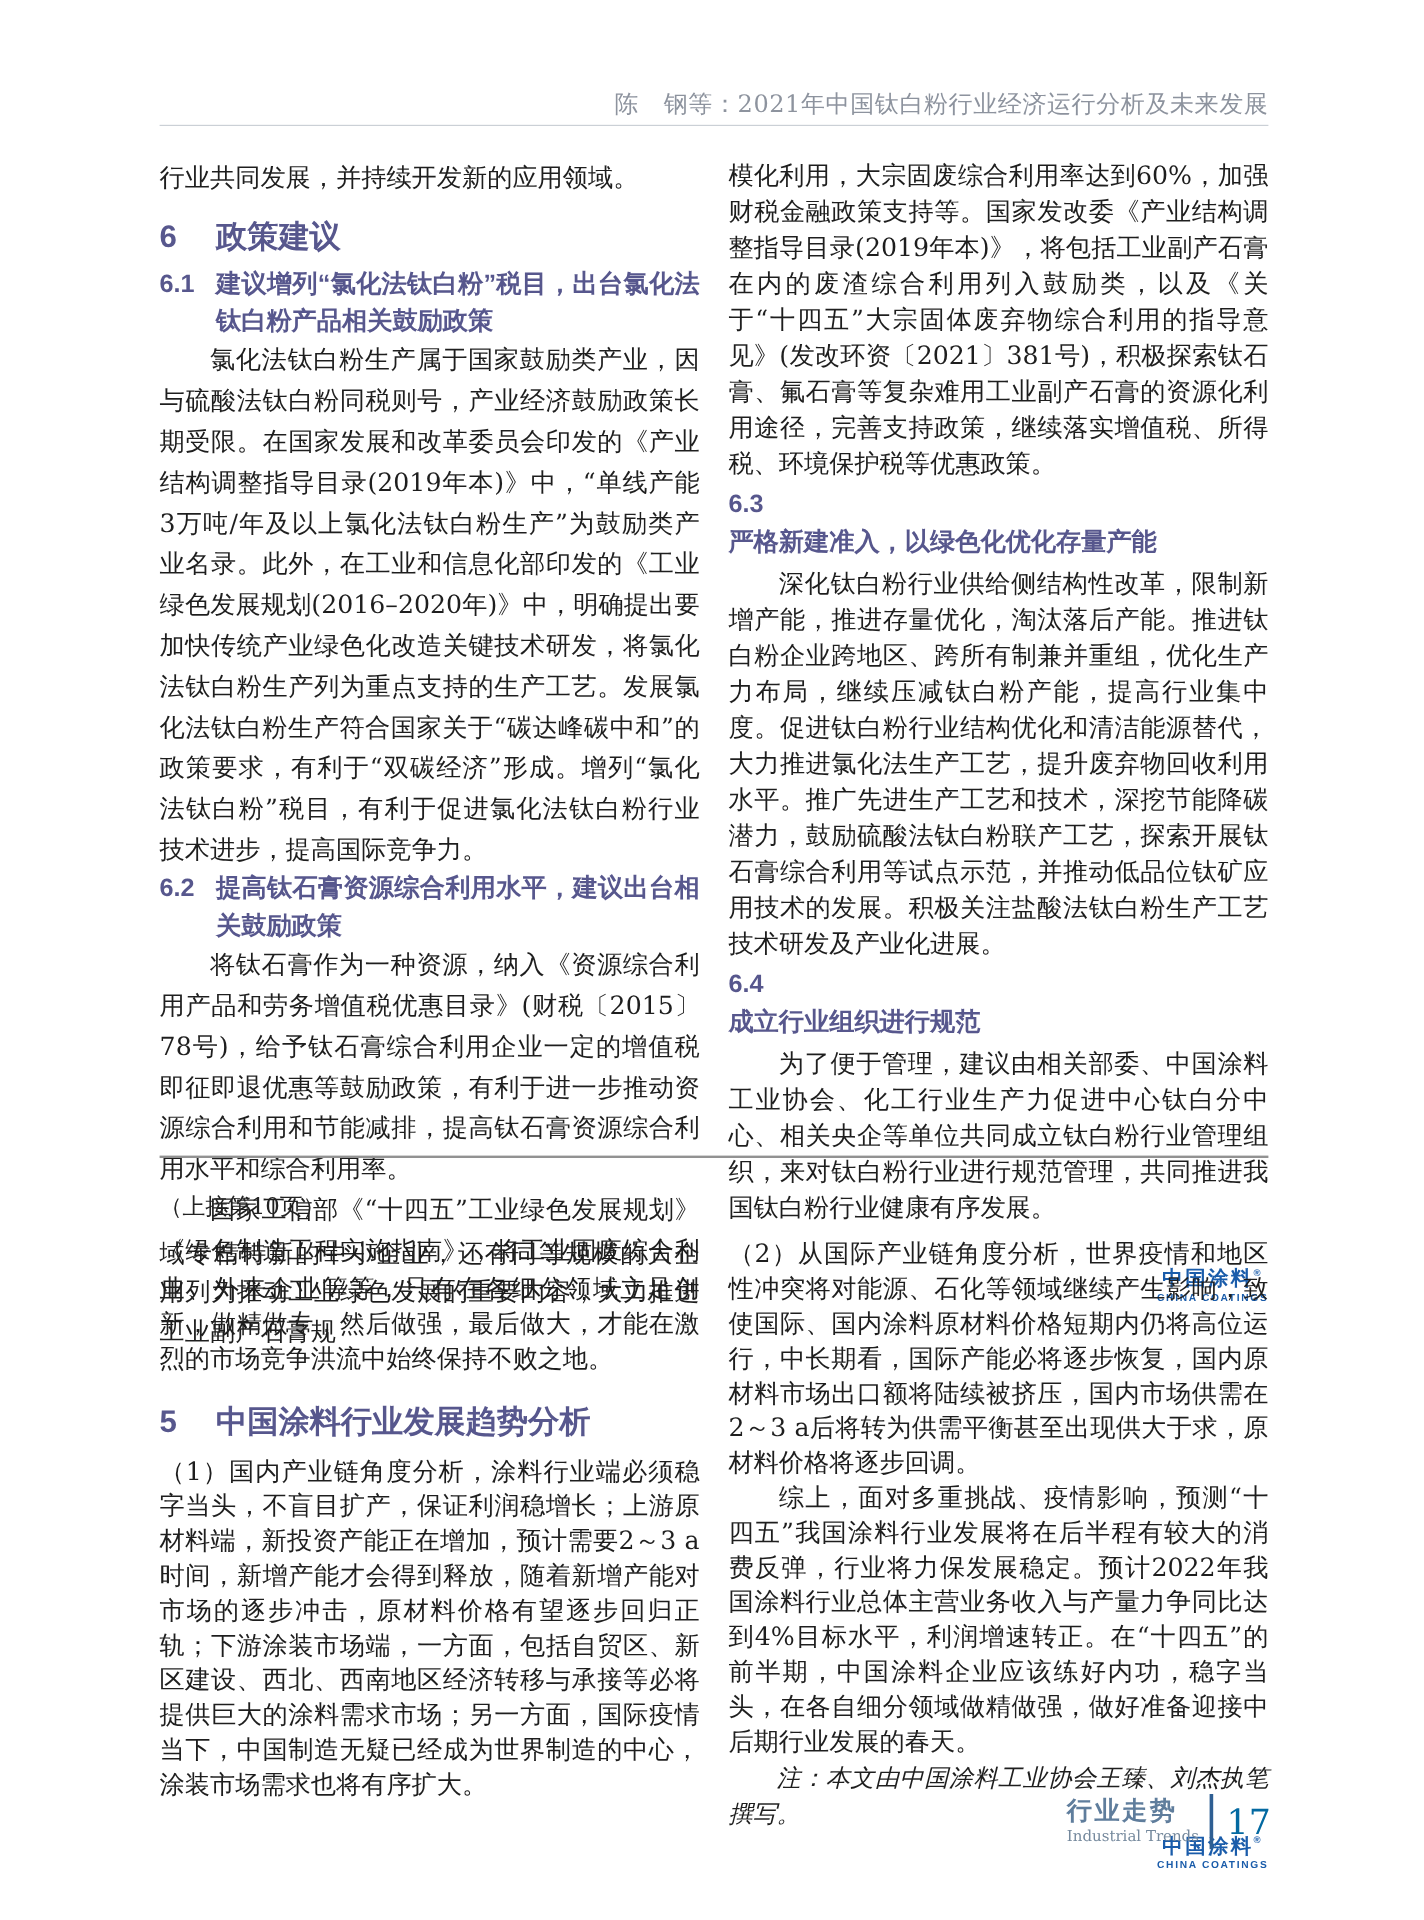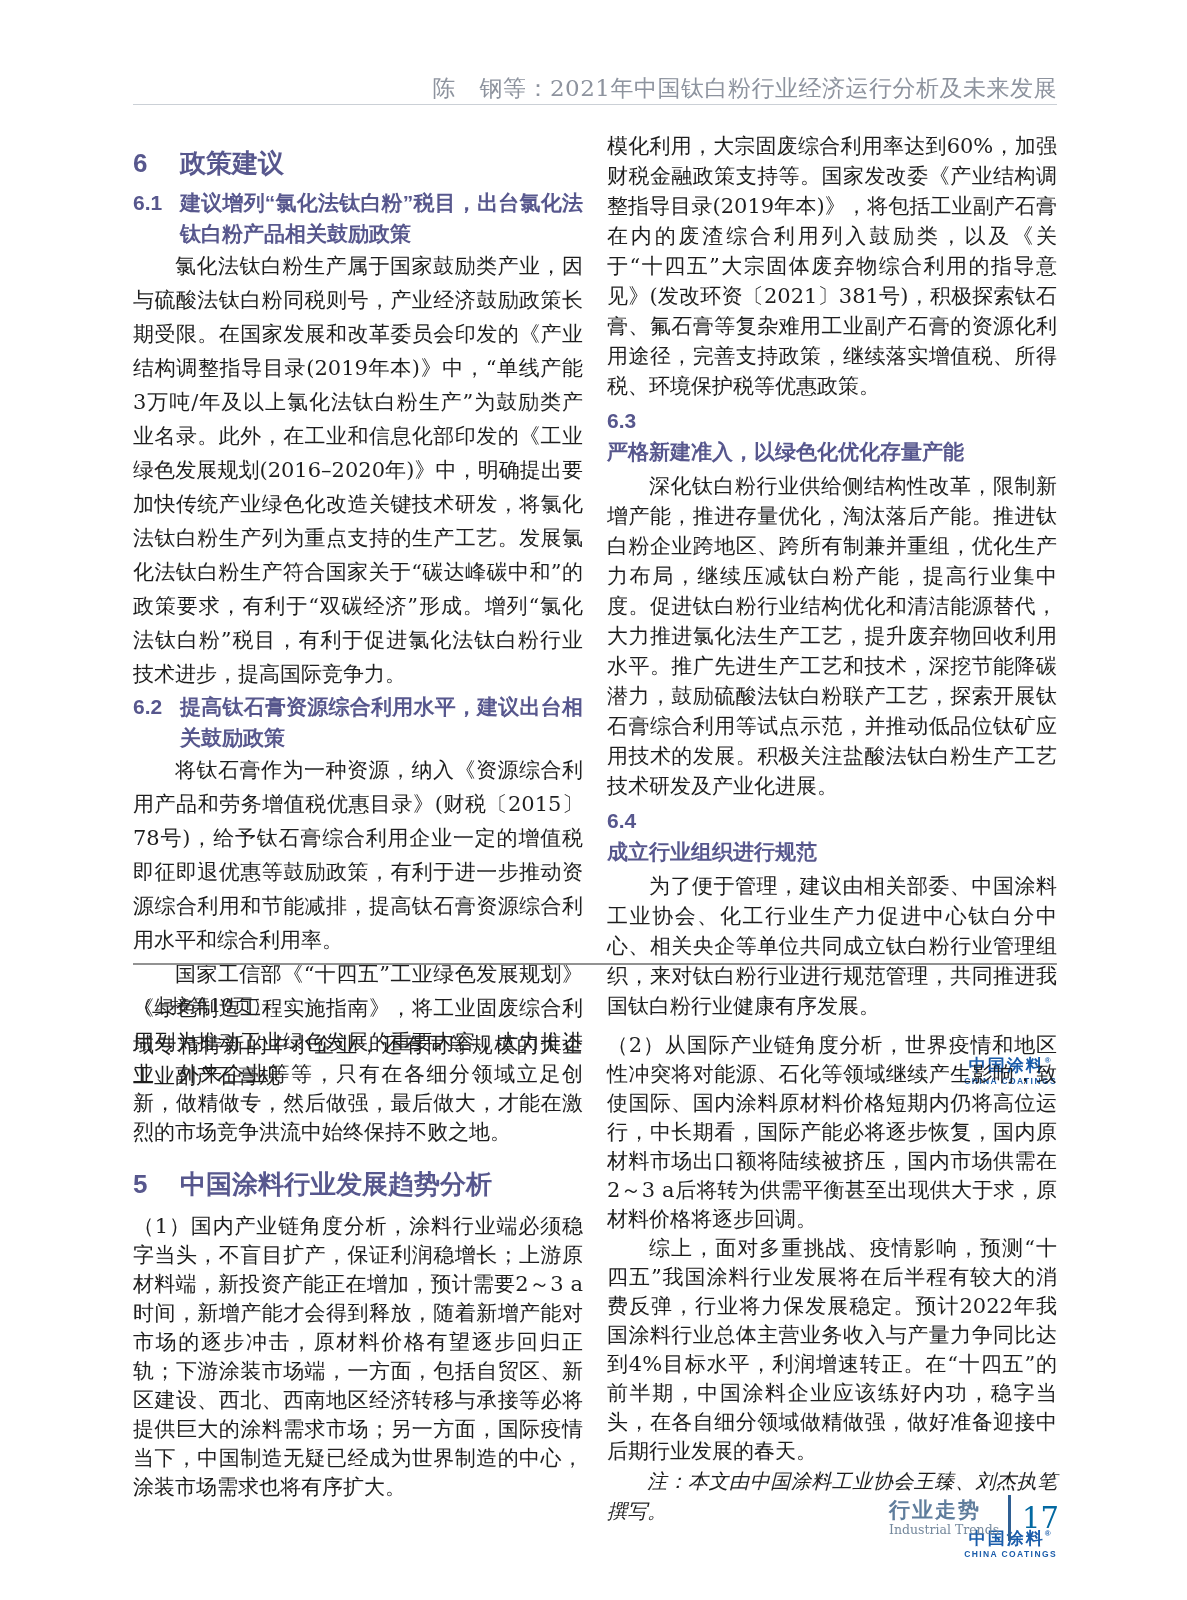--- a/index.html
+++ b/index.html
@@ -8,21 +8,21 @@
     width: 1187px; height: 1600px;
     background: #ffffff;
     position: relative;
     font-family: "DejaVu Serif", serif;
     color: #1e1e1e;
     overflow: hidden;
   }
   .running-title {
     position: absolute; top: 73px; left: 133px; width: 924px;
     text-align: right;
-    font-size: 23px; letter-spacing: 0.5px;
+    font-size: 20px; letter-spacing: 0.5px;
     color: #8d939e;
   }
   .header-rule {
     position: absolute; top: 104px; left: 133px; width: 924px; height: 1px;
     background: #cbd0d6;
   }
   .top-content { position: absolute; top: 131px; left: 133px; width: 924px; }
   .bottom-content { position: absolute; top: 993px; left: 133px; width: 924px; }
   .columns { display: flex; gap: 24px; }
   .col { width: 450px; }
@@ -119,20 +119,21 @@
 </style>
 </head>
 <body>
 
 <div class="running-title">陈　钢等：2021年中国钛白粉行业经济运行分析及未来发展</div>
 <div class="header-rule"></div>
 
 <div class="top-content">
   <div class="columns">
     <div class="col lh-a">
+      <p class="body">行业共同发展，并持续开发新的应用领域。</p>
       <h1 class="sec">
         <span class="num">6</span>
         <span class="t">政策建议</span>
       </h1>
       <h2 class="subsec">
         <span class="num">6.1</span>
         <span class="t">建议增列“氯化法钛白粉”税目，出台氯化法钛白粉产品相关鼓励政策</span>
       </h2>
       <p class="body indent">氯化法钛白粉生产属于国家鼓励类产业，因与硫酸法钛白粉同税则号，产业经济鼓励政策长期受限。在国家发展和改革委员会印发的《产业结构调整指导目录(2019年本)》中，“单线产能3万吨/年及以上氯化法钛白粉生产”为鼓励类产业名录。此外，在工业和信息化部印发的《工业绿色发展规划(2016–2020年)》中，明确提出要加快传统产业绿色化改造关键技术研发，将氯化法钛白粉生产列为重点支持的生产工艺。发展氯化法钛白粉生产符合国家关于“碳达峰碳中和”的政策要求，有利于“双碳经济”形成。增列“氯化法钛白粉”税目，有利于促进氯化法钛白粉行业技术进步，提高国际竞争力。</p>
       <h2 class="subsec">

